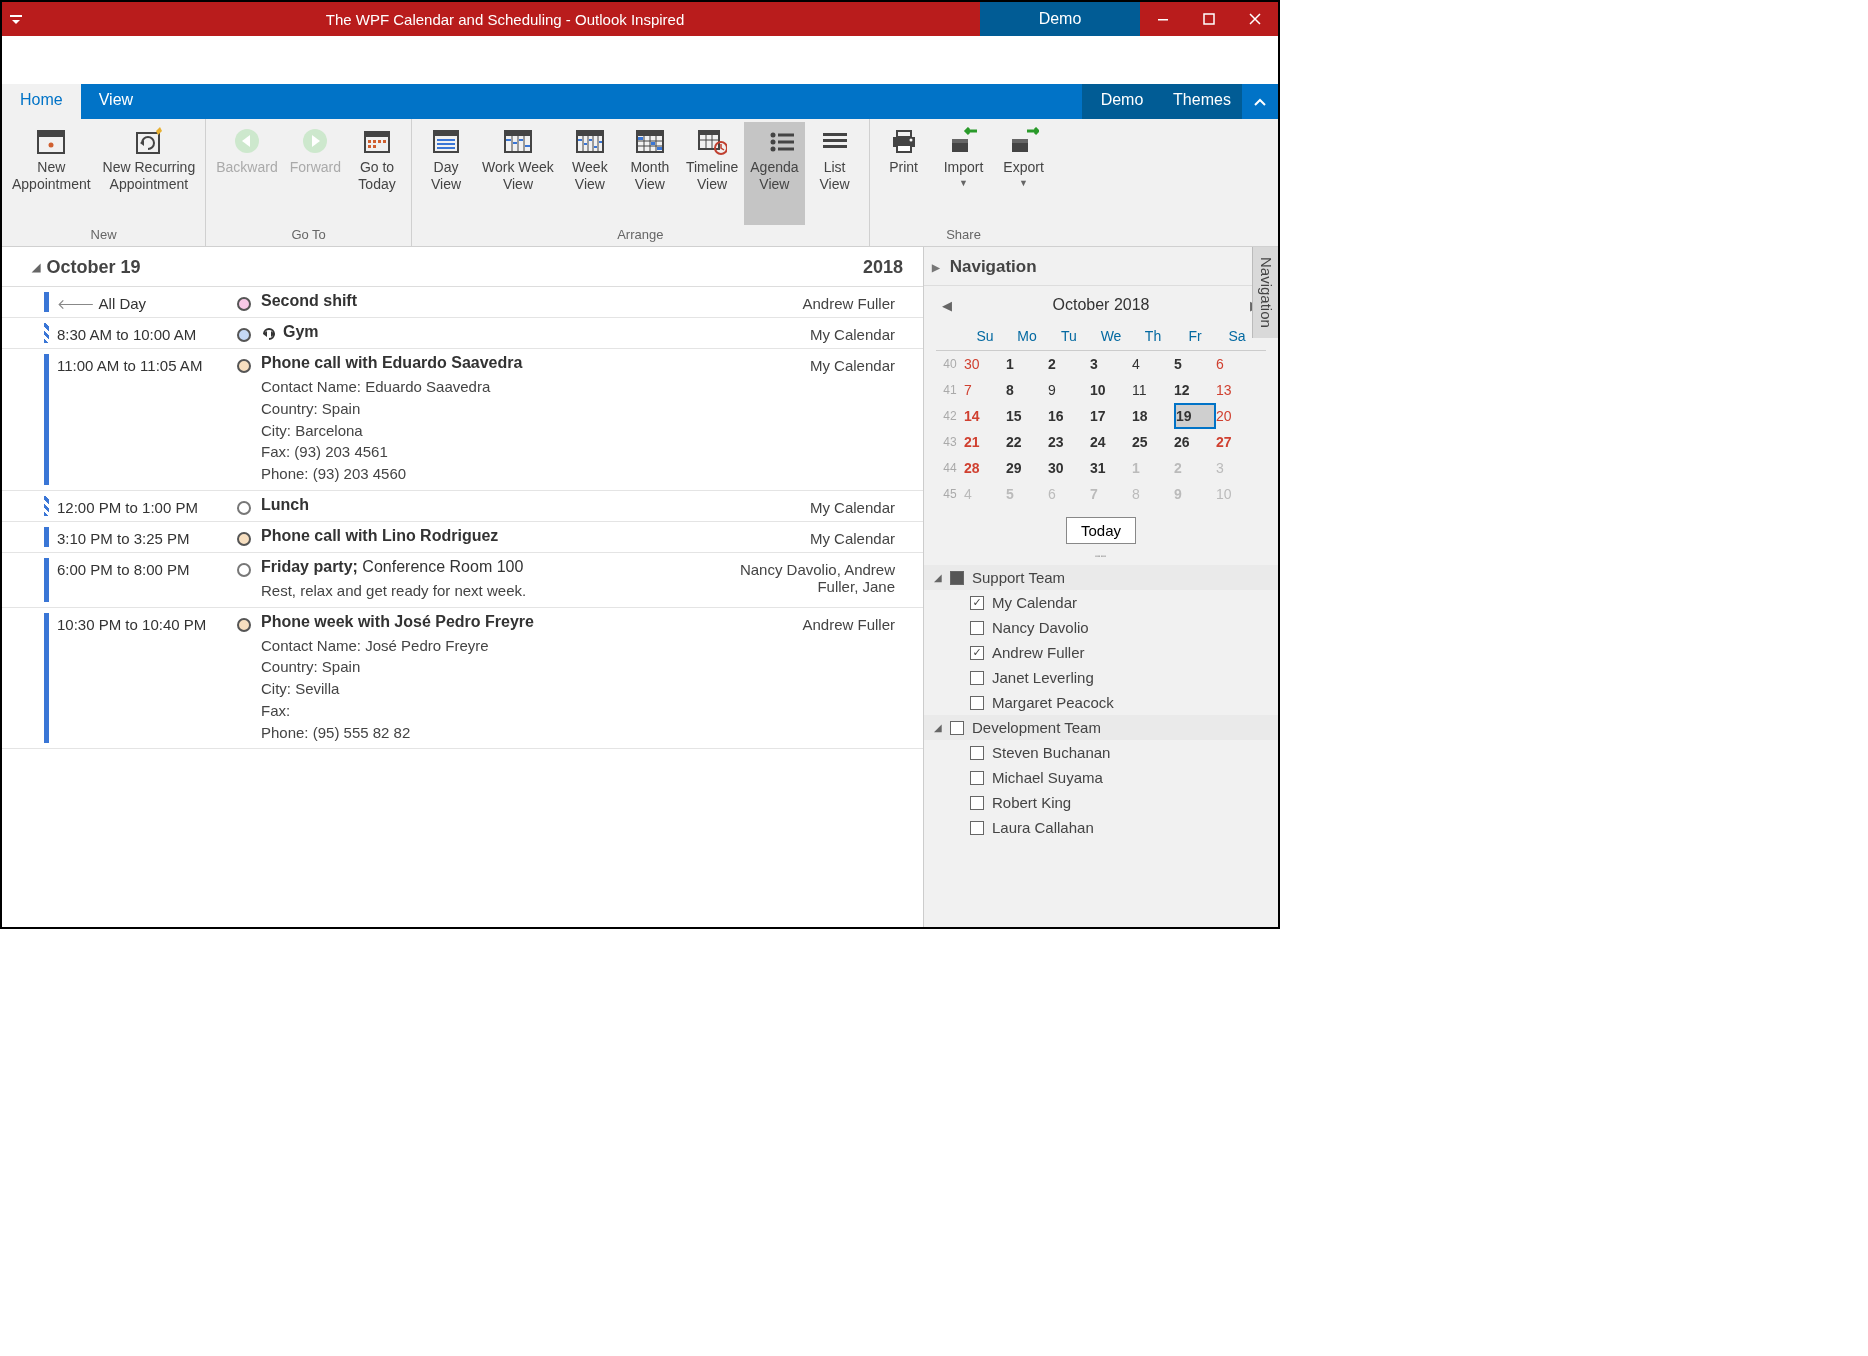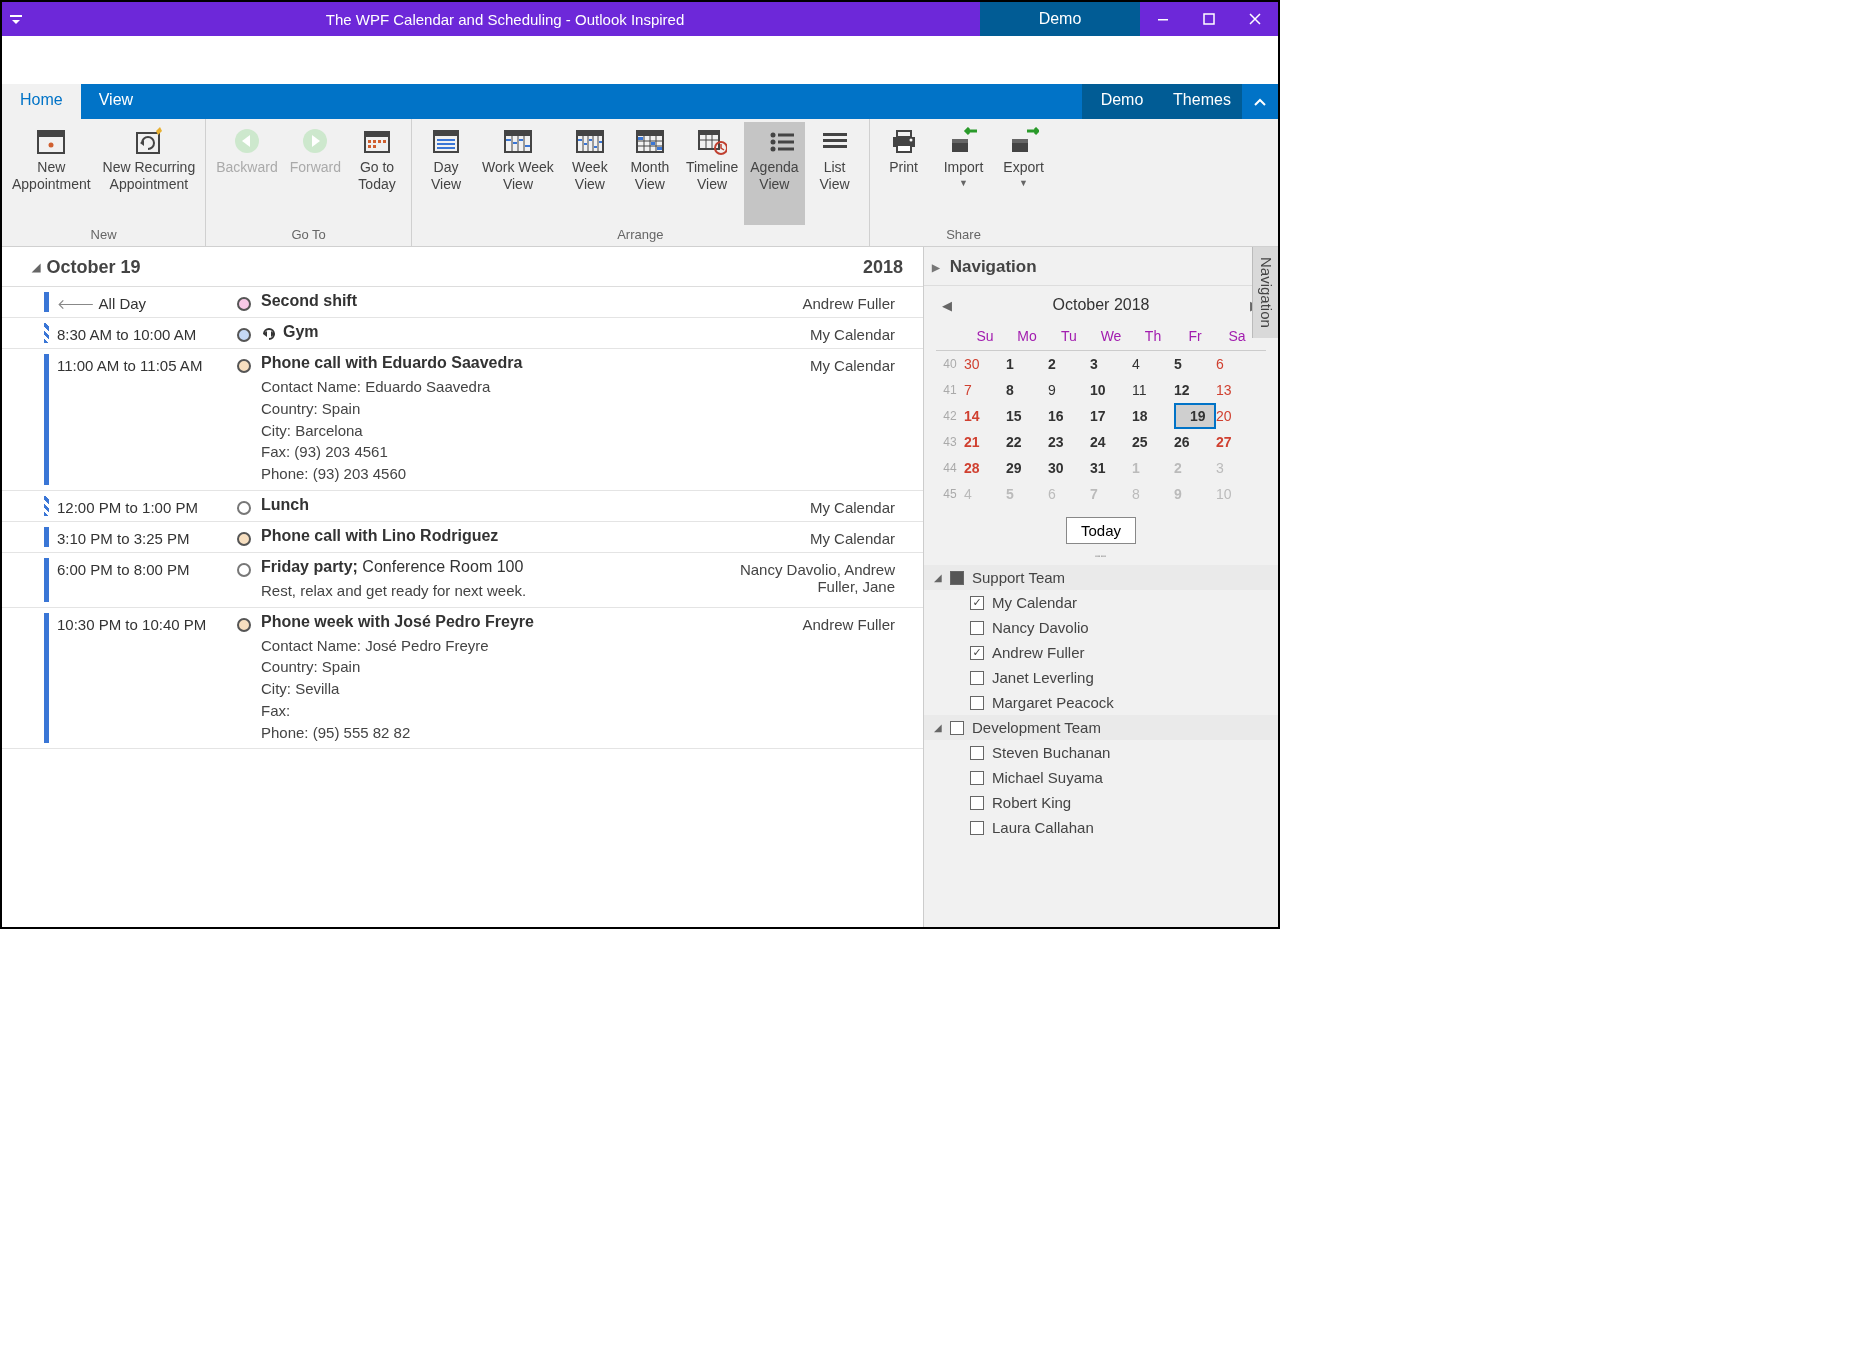--- a/index.html
+++ b/index.html
@@ -1,17 +1,17 @@
 <!DOCTYPE html>
 <html><head>
 <meta charset="utf-8">
 <style>
 * { box-sizing: border-box; margin: 0; padding: 0; }
 body { font-family: "Segoe UI", Arial, sans-serif; font-size: 14px; color: #333; background: #fff; border: 2px solid #000; width: 1280px; height: 929px; overflow: hidden; position: relative; }
-.titlebar { background: #6d28d9; height: 34px; display: flex; align-items: center; color: #fff; font-size: 15px; }
+.titlebar { background: #b91c1c; height: 34px; display: flex; align-items: center; color: #fff; font-size: 15px; }
 .titlebar .quickaccess { width: 28px; display:flex; align-items:center; justify-content:center; height:100%; cursor:pointer;}
 .titlebar .title { flex:1; text-align:center; }
 .titlebar .demo-tab-hdr { background:#015c95; width:160px; height:100%; display:flex; align-items:center; justify-content:center; font-size:16px; }
 .titlebar .wincontrols { display:flex; }
 .titlebar .wincontrols .wbtn { width:46px; height:34px; display:flex; align-items:center; justify-content:center; cursor:pointer;}
 .tabbar { background:#0173c7; height:35px; display:flex; color:#fff;margin-top:48px; }
 .tabbar .tab { padding: 7px 18px 0 18px; font-size:16px; cursor:pointer; }
 .tabbar .tab.active { background:#f1f1f1; color:#0173c7; }
 .tabbar .spacer { flex:1; }
 .tabbar .demotab { width:80px; text-align:center; padding-top:7px; font-size:16px; cursor:pointer; background:#015c95;}
@@ -45,29 +45,29 @@
 .arow .details { font-size:15px; color:#444; margin-top:4px; line-height:1.45;}
 .arow .owner { width:210px; text-align:right; padding-right:28px; font-size:15px; color:#444; padding-top:3px;}
 .sidepanel { width:354px; background:#f1f1f1; overflow:hidden; display:flex; flex-direction:column;}
 .nav-hdr { display:flex; align-items:center; padding:10px 8px 8px 8px; font-weight:600; font-size:17px; color:#444; border-bottom:1px solid #ddd;}
 .nav-hdr .tri{font-size:10px; margin-right:10px; color:#777;}
 .cal-nav { padding:6px 12px 4px 12px;}
 .cal-nav .cal-head { display:flex; align-items:center; justify-content:center; padding:4px 0 8px 0;}
 .cal-nav .cal-head .navbtn{ cursor:pointer; color:#666; font-size:13px; padding:0 6px;}
 .cal-nav .cal-head .month{ flex:1; text-align:center; font-size:16px; color:#333;}
 .cal-grid { width:100%; font-size:14px;}
-.cal-grid .dh { display:flex; border-bottom:1px solid #ccc; color:#a21caf;}
+.cal-grid .dh { display:flex; border-bottom:1px solid #ccc; color:#0369a1;}
 .cal-grid .wkno { width:28px; text-align:center; color:#aaa; font-size:12px; padding:6px 0;}
 .cal-grid .cell { width:42px; text-align:center; padding:6px 0;}
 .cal-grid .row { display:flex;}
 .cal-grid .d { width:42px; padding:5px 0; cursor:pointer; color:#333;}
 .cal-grid .d.out { color:#bbb;}
 .cal-grid .d.red { color:#d04030;}
 .cal-grid .d.bold { font-weight:700;}
-.cal-grid .d.today { border:2px solid #0173c7; background:#cfcfcf; padding:3px 14px; font-weight:700;}
+.cal-grid .d.today { border:2px solid #0173c7; background:#cfcfcf; padding:3px 0; font-weight:700;}
 .today-btn-wrap{ text-align:center; padding:10px 0 8px 0;}
 .today-btn{ border:1px solid #888; background:#fff; padding:4px 14px; font-size:15px; cursor:pointer;}
 .grip{text-align:center; color:#999; font-size:8px; letter-spacing:1px; user-select:none;}
 .treesec { flex:1; overflow:auto; background:#f1f1f1;}
 .tnode { display:flex; align-items:center; padding:4px 6px 4px 10px; font-size:15px; color:#444;}
 .tnode.group { background:#eaeaea;}
 .tnode .tri{font-size:10px; margin-right:6px; color:#666; width:10px;}
 .tnode .cb{ width:14px; height:14px; border:1px solid #666; margin-right:8px; display:flex;align-items:center;justify-content:center; font-size:11px; background:#fff;}
 .tnode .cb.tri-state{background:#555;}
 .tnode.child{ padding-left:46px;}

